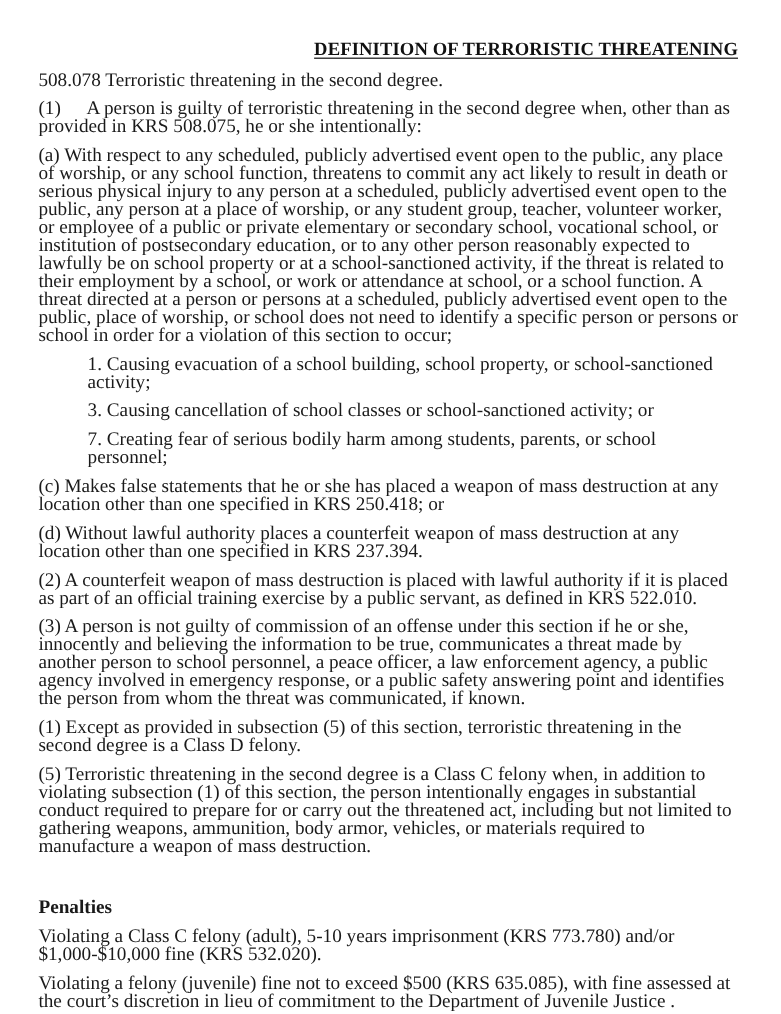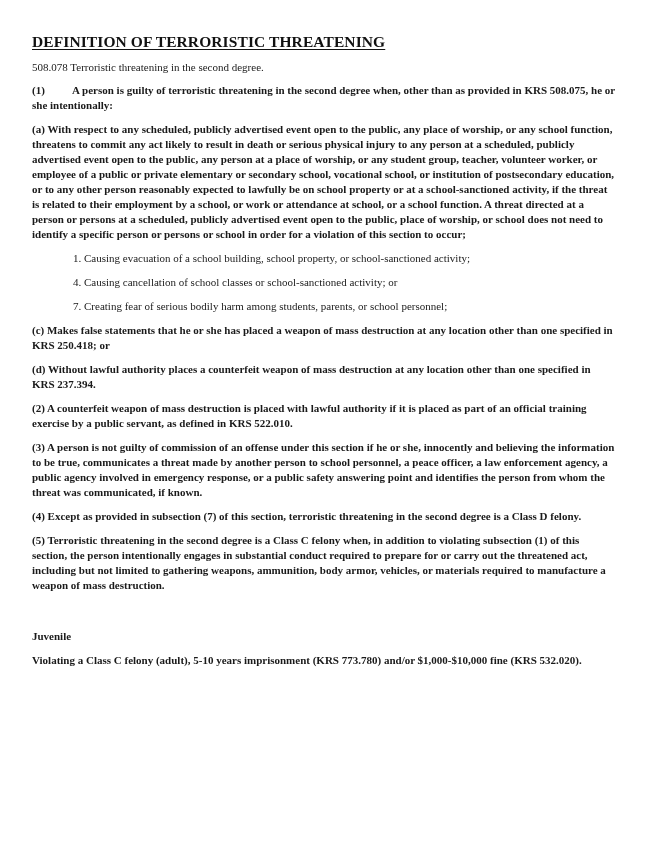--- a/index.html
+++ b/index.html
@@ -15,36 +15,36 @@
       color: #1a1a1a;
     }
     .page {
       position: relative;
       box-sizing: border-box;
       width: 651px;
       height: 845px;
       padding: 33px 36px 0 32px;
     }
     .title {
-      text-align: left;
+      text-align: right;
       font-size: 15.5px;
       font-weight: bold;
       text-decoration: underline;
       text-underline-offset: 2px;
       letter-spacing: 0.1px;
       margin: 0 0 9px 0;
       color: #111;
     }
     p {
       margin: 0;
-      font-size: 11px;
+      font-size: 16px;
       line-height: 15px;
     }
     .section-heading { margin-bottom: 8px; }
-    .para { margin-bottom: 9px; font-weight: bold; }
+    .para { margin-bottom: 9px; }
     .num-para .num {
       display: inline-block;
       width: 40px;
     }
     .list-item {
       padding-left: 41px;
       margin-bottom: 9px;
     }
     .spacer { height: 27px; }
     .penalties-heading {
@@ -59,27 +59,28 @@
   <h1 class="title">DEFINITION OF TERRORISTIC THREATENING</h1>
 
   <p class="section-heading">508.078 Terroristic threatening in the second degree.</p>
 
   <p class="para num-para"><span class="num">(1)</span><span>A person is guilty of terroristic threatening in the second degree when, other than as provided in KRS 508.075, he or she intentionally:</span></p>
 
   <p class="para">(a) With respect to any scheduled, publicly advertised event open to the public, any place of worship, or any school function, threatens to commit any act likely to result in death or serious physical injury to any person at a scheduled, publicly advertised event open to the public, any person at a place of worship, or any student group, teacher, volunteer worker, or employee of a public or private elementary or secondary school, vocational school, or institution of postsecondary education, or to any other person reasonably expected to lawfully be on school property or at a school-sanctioned activity, if the threat is related to their employment by a school, or work or attendance at school, or a school function. A threat directed at a person or persons at a scheduled, publicly advertised event open to the public, place of worship, or school does not need to identify a specific person or persons or school in order for a violation of this section to occur;</p>
 
 
   <p class="list-item">1. Causing evacuation of a school building, school property, or school-sanctioned activity;</p>
-  <p class="list-item">4. Causing cancellation of school classes or school-sanctioned activity; or</p>
+  <p class="list-item">3. Causing cancellation of school classes or school-sanctioned activity; or</p>
   <p class="list-item">7. Creating fear of serious bodily harm among students, parents, or school personnel;</p>
 
   <p class="para">(c) Makes false statements that he or she has placed a weapon of mass destruction at any location other than one specified in KRS 250.418; or</p>
   <p class="para">(d) Without lawful authority places a counterfeit weapon of mass destruction at any location other than one specified in KRS 237.394.</p>
   <p class="para">(2) A counterfeit weapon of mass destruction is placed with lawful authority if it is placed as part of an official training exercise by a public servant, as defined in KRS 522.010.</p>
   <p class="para">(3) A person is not guilty of commission of an offense under this section if he or she, innocently and believing the information to be true, communicates a threat made by another person to school personnel, a peace officer, a law enforcement agency, a public agency involved in emergency response, or a public safety answering point and identifies the person from whom the threat was communicated, if known.</p>
-  <p class="para">(4) Except as provided in subsection (7) of this section, terroristic threatening in the second degree is a Class D felony.</p>
+  <p class="para">(1) Except as provided in subsection (5) of this section, terroristic threatening in the second degree is a Class D felony.</p>
   <p class="para">(5) Terroristic threatening in the second degree is a Class C felony when, in addition to violating subsection (1) of this section, the person intentionally engages in substantial conduct required to prepare for or carry out the threatened act, including but not limited to gathering weapons, ammunition, body armor, vehicles, or materials required to manufacture a weapon of mass destruction.</p>
 
   <div class="spacer"></div>
 
-  <p class="penalties-heading">Juvenile</p>
+  <p class="penalties-heading">Penalties</p>
   <p class="para">Violating a Class C felony (adult), 5-10 years imprisonment (KRS 773.780) and/or $1,000-$10,000 fine (KRS 532.020).</p>
+  <p class="para">Violating a felony (juvenile) fine not to exceed $500 (KRS 635.085), with fine assessed at the court’s discretion in lieu of commitment to the Department of Juvenile Justice .</p>
 </div>
 
 </body></html>

